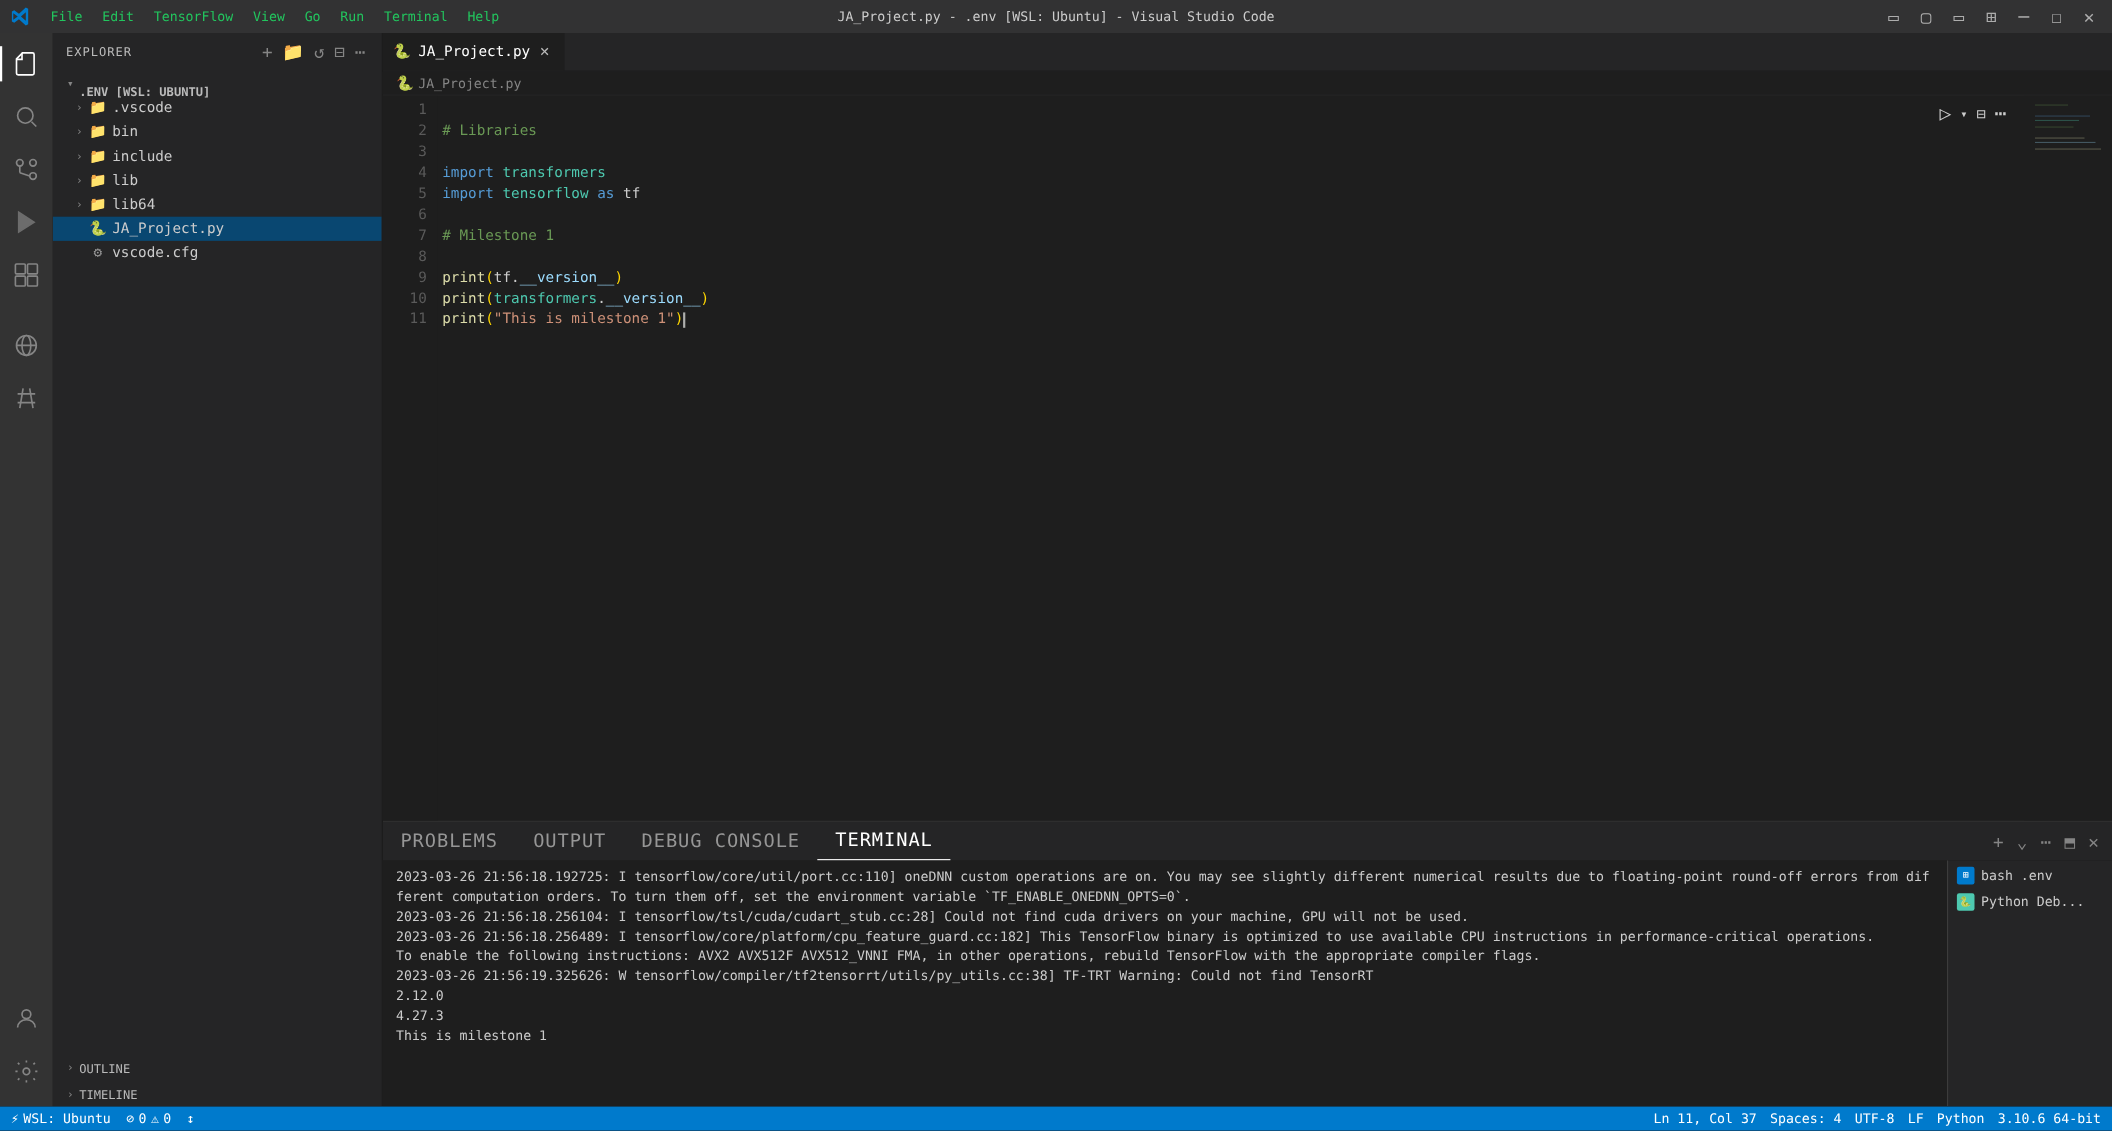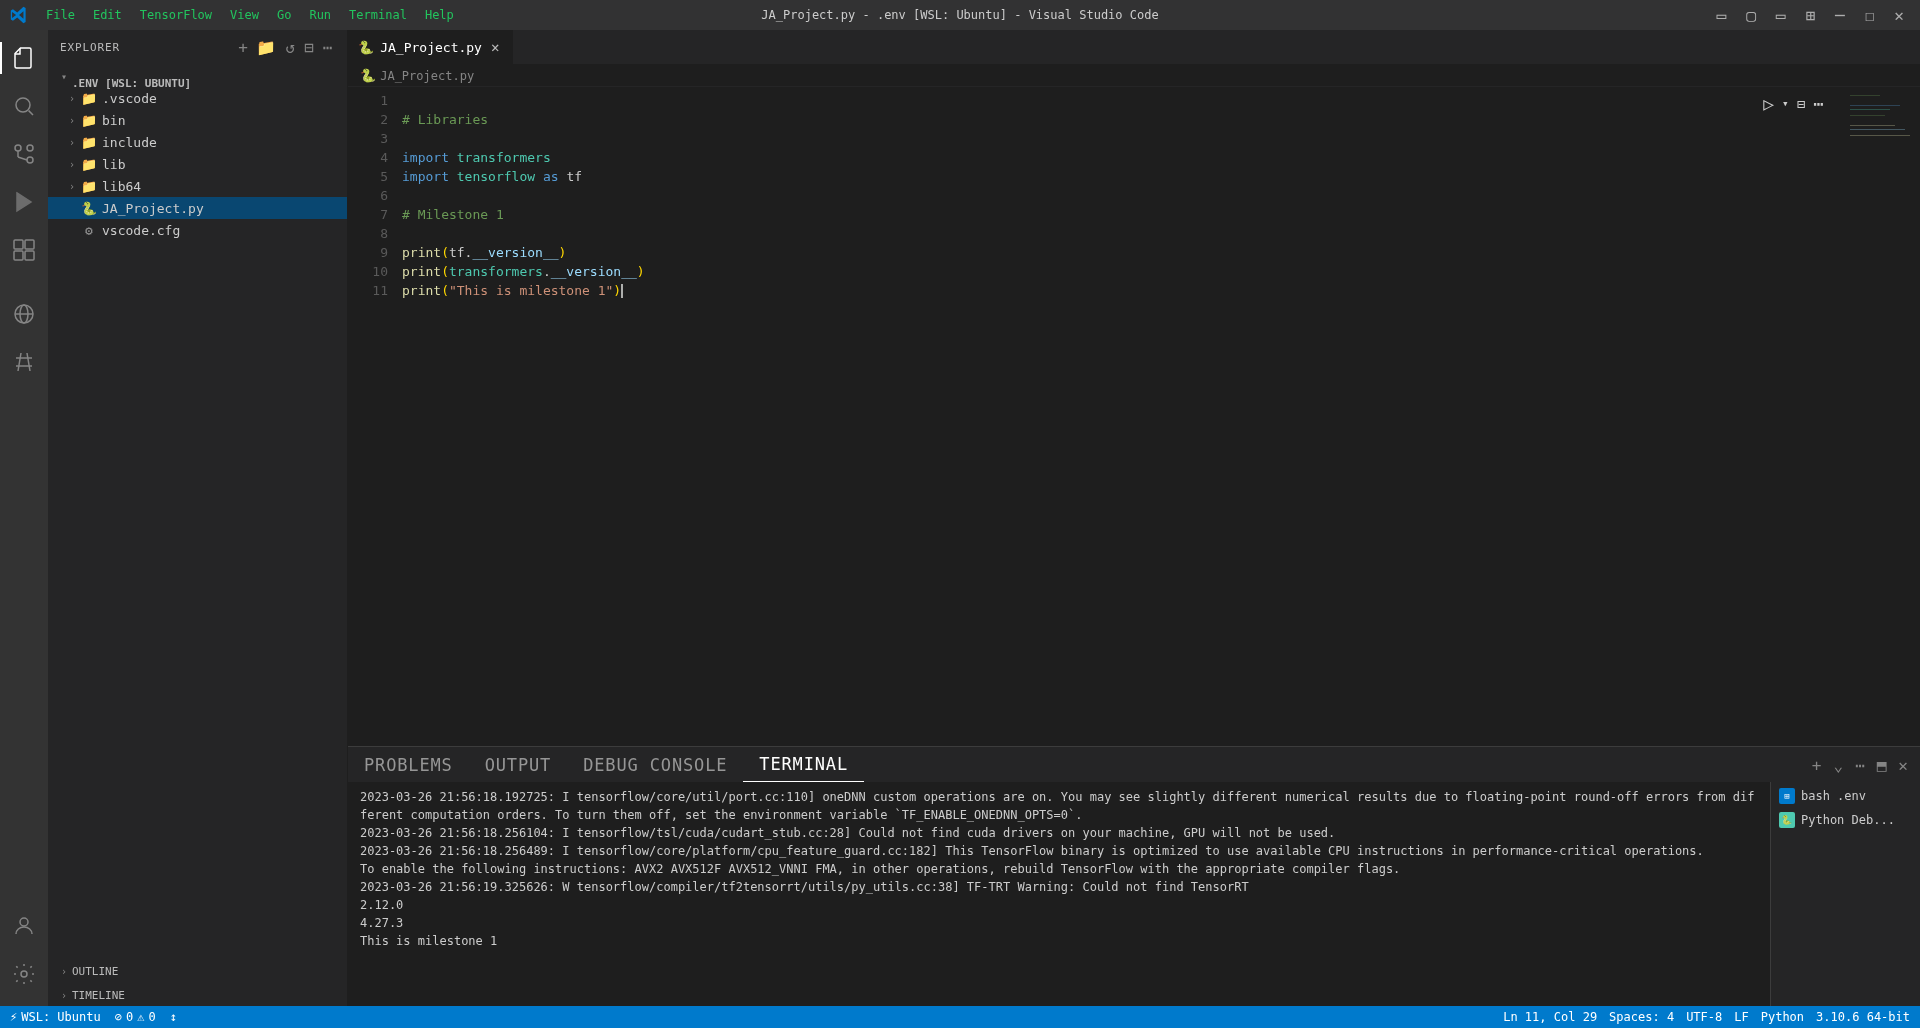--- a/index.html
+++ b/index.html
@@ -727,21 +727,21 @@
     <span>⊘</span>
     <span>0</span>
     <span>⚠</span>
     <span>0</span>
   </div>
   <div class="status-item">
     <span>↕</span>
   </div>
   <div class="status-right">
     <div class="status-item">
-      <span>Ln 11, Col 29</span>
+      <span>Ln 11, Col 37</span>
     </div>
     <div class="status-item">
       <span>Spaces: 4</span>
     </div>
     <div class="status-item">
       <span>UTF-8</span>
     </div>
     <div class="status-item">
       <span>LF</span>
     </div>

